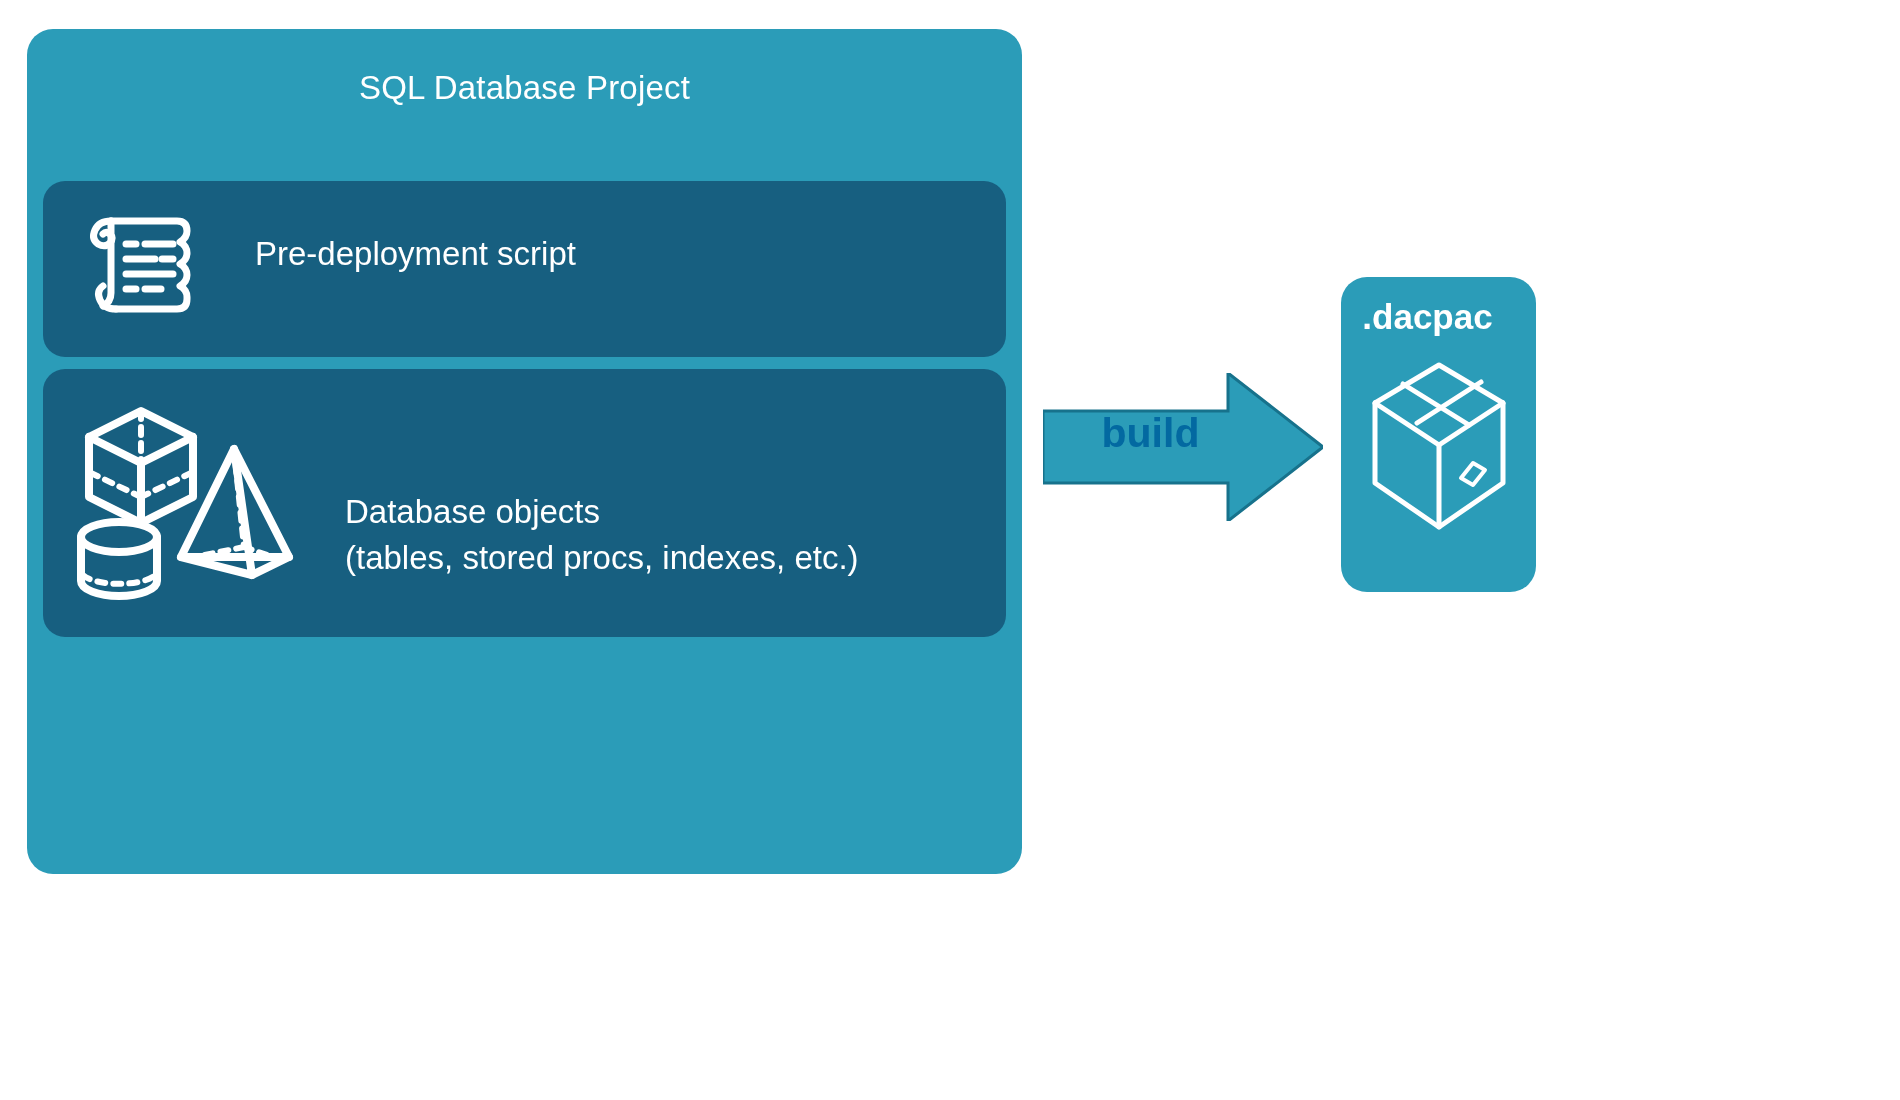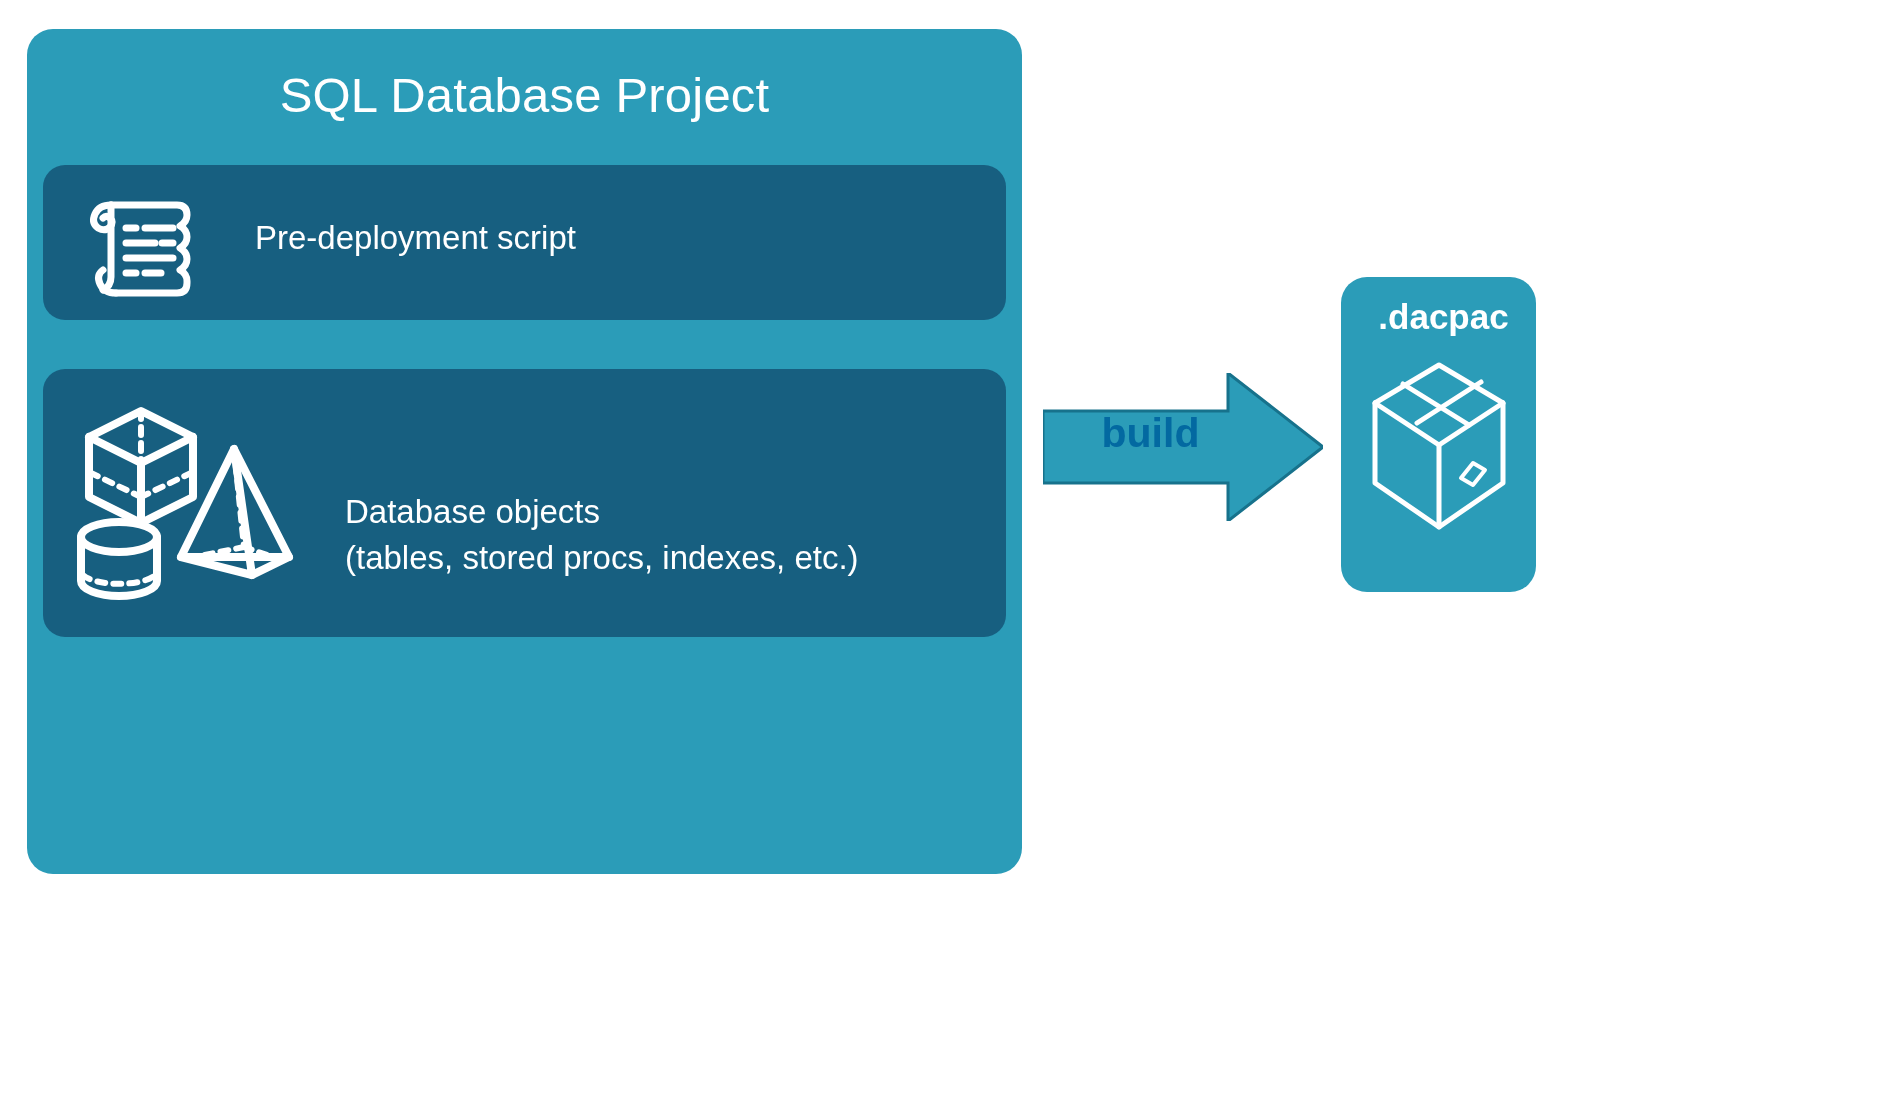--- a/index.html
+++ b/index.html
@@ -27,36 +27,36 @@
     box-sizing: border-box;
   }
 
   #project-title {
     position: absolute;
     left: 0;
     top: 42px;
     width: 995px;
     text-align: center;
     color: #ffffff;
-    font-size: 49px;
+    font-size: 33px;
     font-weight: 400;
     letter-spacing: 0.2px;
     line-height: 1;
   }
 
   
   .inner-card {
     position: absolute;
     left: 16px;
     width: 963px;
     background: #175F80;
     border-radius: 22px;
     box-sizing: border-box;
   }
-  #card-pre   { top: 136px; height: 155px; padding-left: 36px; }
+  #card-pre   { top: 152px; height: 176px; padding-left: 36px; }
   #card-objs  { top: 340px; height: 268px; }
   #card-post  { top: 652px; height: 155px; }
 
   .card-label {
     position: absolute;
     color: #ffffff;
     font-size: 33px;
     font-weight: 400;
     line-height: 1.38;
     white-space: pre-line;
@@ -100,21 +100,21 @@
     left: 1341px;
     top: 277px;
     width: 195px;
     height: 315px;
     background: #2B9CB8;
     border-radius: 26px;
     box-sizing: border-box;
   }
   #dacpac-label {
     position: absolute;
-    left: 16px;
+    left: 0;
     top: 22px;
     width: 173px;
     text-align: center;
     color: #ffffff;
     font-size: 35px;
     font-weight: bold;
     line-height: 1;
   }
   #icon-package {
     position: absolute;

